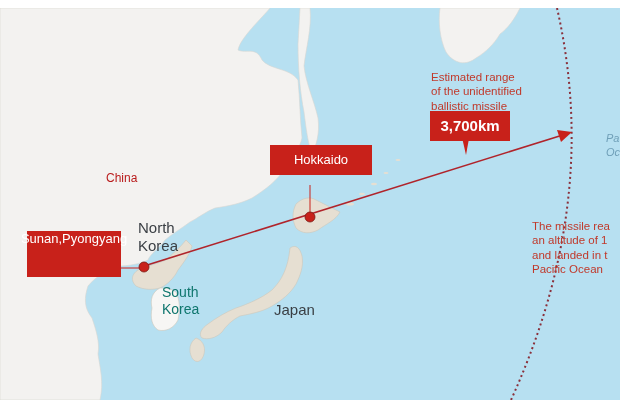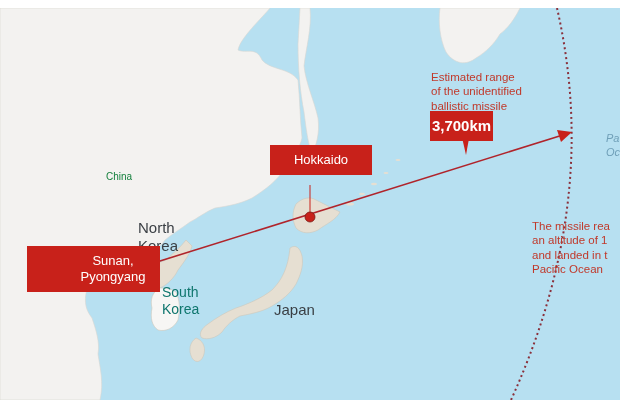--- a/index.html
+++ b/index.html
@@ -1,28 +1,28 @@
 <!DOCTYPE html>
 <html><head>
 <meta charset="utf-8">
 <style>
   html, body { margin: 0; padding: 0; background: #ffffff; }
   body { width: 620px; height: 406px; position: relative; overflow: hidden; font-family: "Liberation Sans", sans-serif; }
   .map { position: absolute; left: 0; top: 8px; width: 620px; height: 392px; overflow: hidden; background: #b7e0f1; }
   .map svg { position: absolute; left: 0; top: 0; }
   .lbl { position: absolute; white-space: nowrap; line-height: 1.2; }
-  .country { color: #15803d; font-size: 10px; }
+  .country { color: #b91c1c; font-size: 12px; }
   .country.dark { color: #3a3f44; font-size: 15px; }
   .country.mid { color: #0f766e; font-size: 14px; }
   .ocean { color: #6f9fb8; font-style: italic; font-size: 11px; line-height: 1.25; }
   .note { color: #c0392b; font-size: 11.5px; line-height: 1.25; margin-top: 20px; }
   .callout { position: absolute; background: #c8211a; color: #fff; text-align: center; line-height: 1.25; }
-  .callout.sunan { left: 27px; top: 238px; width: 94px; height: 46px; font-size: 13px; display: flex; flex-direction: column; justify-content: center; padding-left: 39px; }
+  .callout.sunan { left: 27px; top: 223px; width: 94px; height: 46px; font-size: 13px; display: flex; flex-direction: row; justify-content: center; }
   .callout.hok { left: 270px; top: 137px; width: 102px; height: 30px; font-size: 13px; display: flex; align-items: center; justify-content: center; }
-  .callout.km { left: 430px; top: 103px; width: 63px; height: 30px; font-size: 15px; font-weight: bold; display: flex; align-items: center; justify-content: center; text-align: right; }
+  .callout.km { left: 430px; top: 103px; width: 80px; height: 30px; font-size: 15px; font-weight: bold; display: flex; align-items: center; justify-content: center; text-align: right; }
 </style>
 </head>
 <body>
 
 <div class="map">
   <svg width="620" height="392" viewBox="0 0 620 392">
 
     <path fill="#f3f2f0" stroke="#d9d6d2" stroke-width="0.6" d="M0,0 L270,0 C262,10 240,30 238,42 C246,46 256,38 262,52 C270,62 290,60 298,72
          C300,92 300,112 302,130 C300,140 292,150 285,160 C278,172 265,182 252,190
          C240,196 228,198 215,200 C205,204 198,210 190,214 C182,220 172,226 165,232

